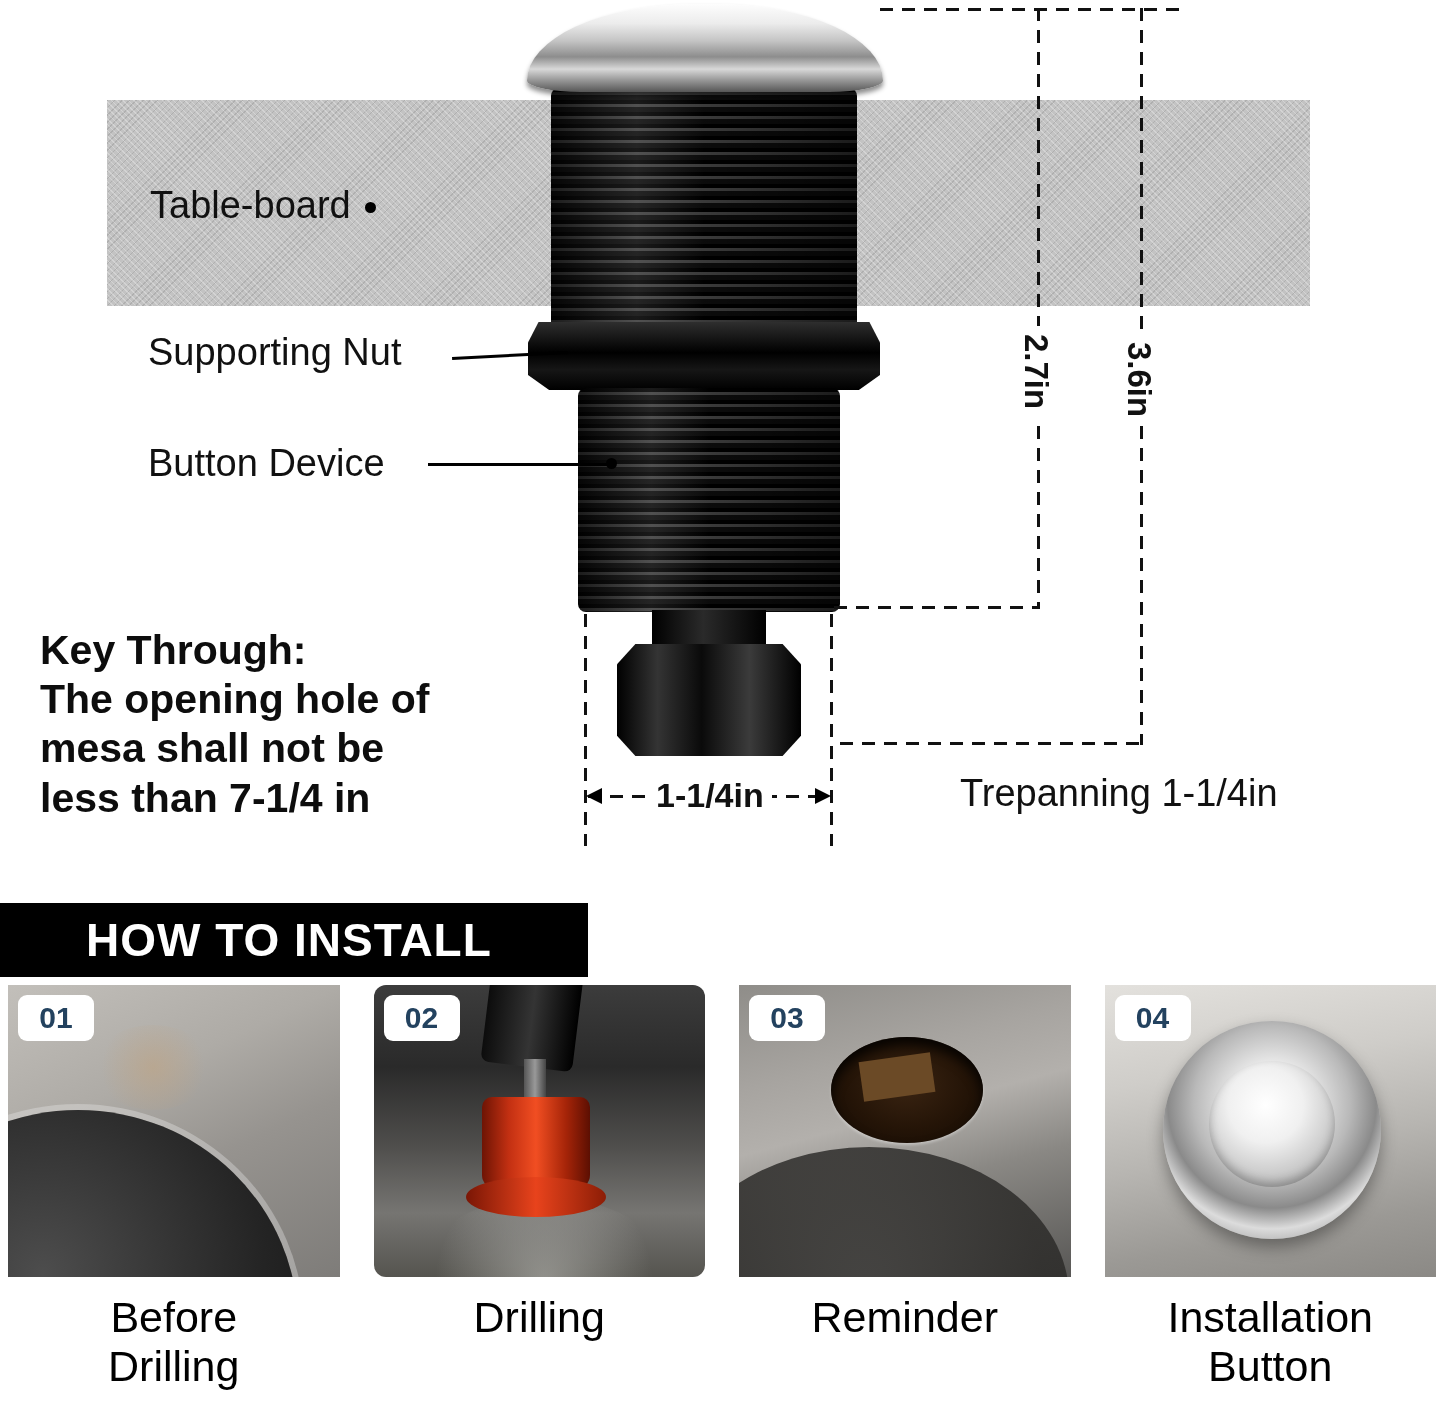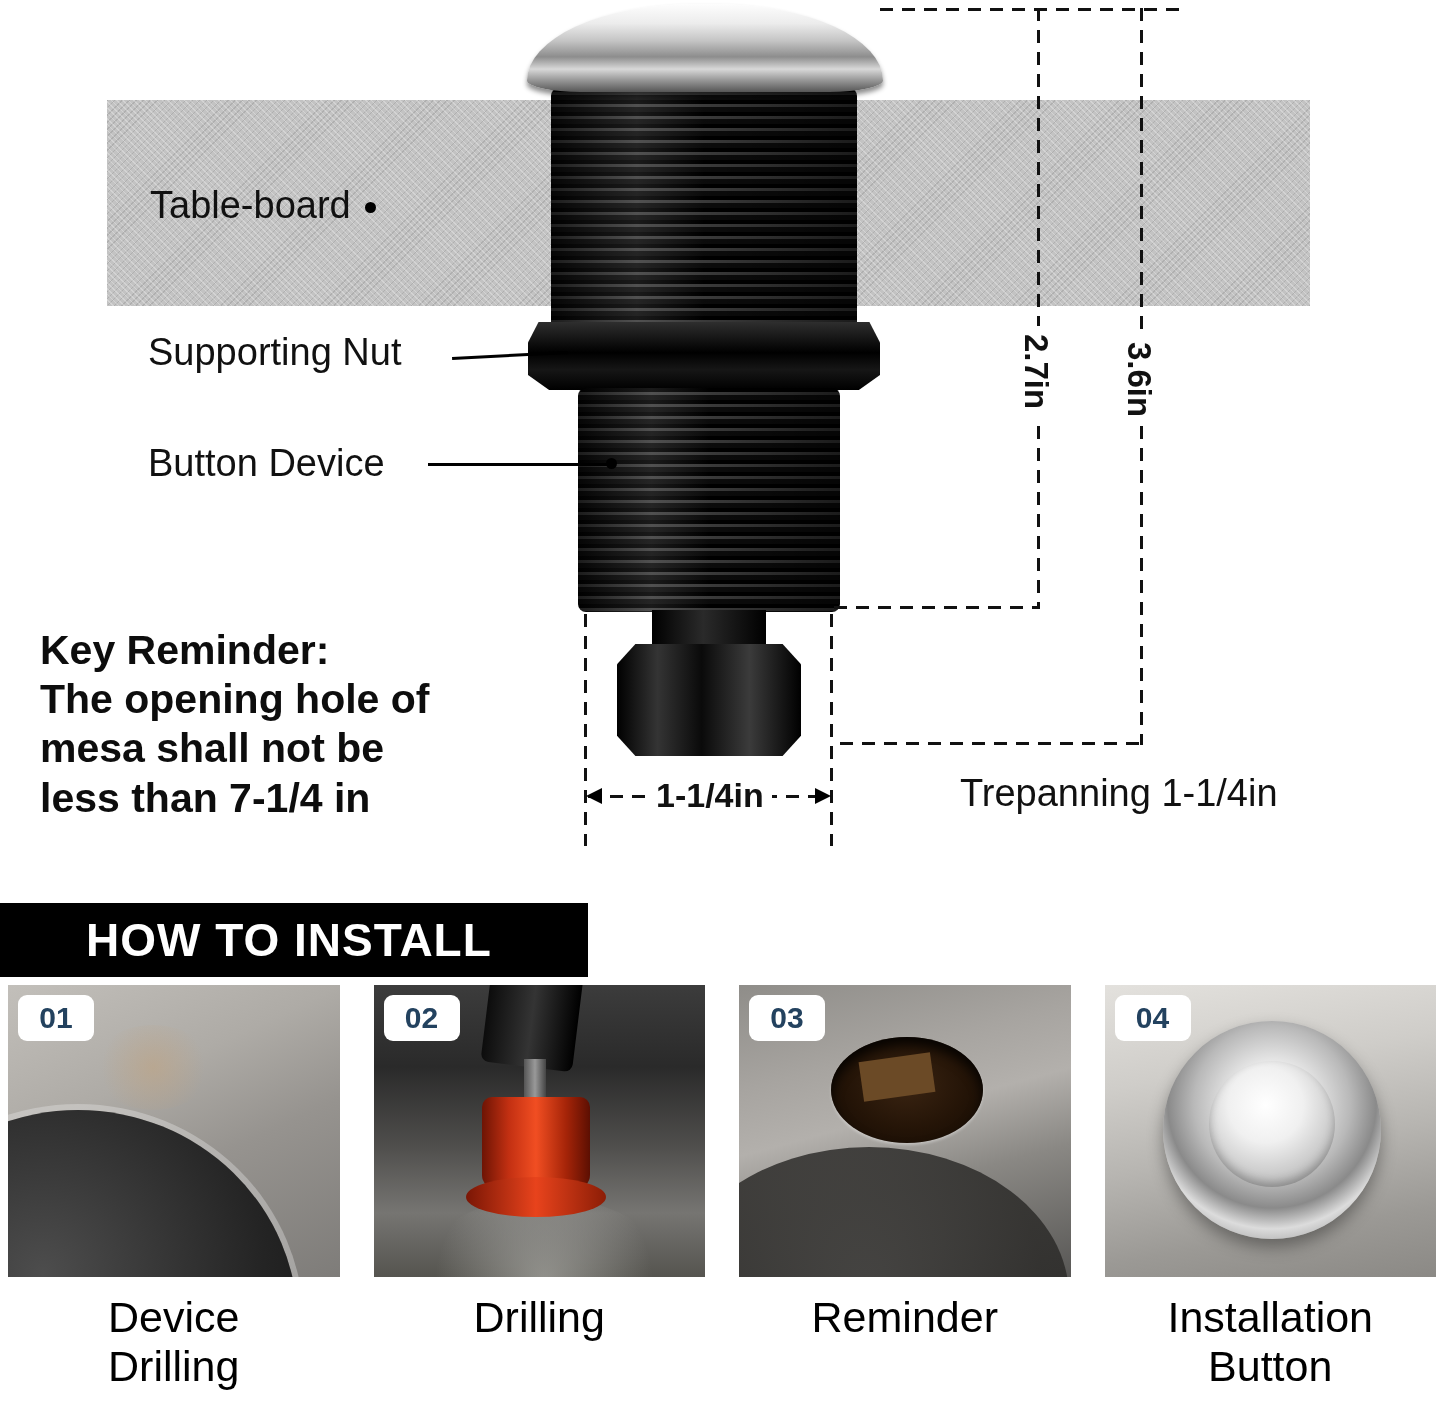--- a/index.html
+++ b/index.html
@@ -54,21 +54,21 @@
   .caption{margin-top:16px;text-align:center;font-size:43px;color:#000;line-height:1.15;padding:0 48px;}
 
   
   .p1{background:linear-gradient(155deg,#c2bfba 0%,#aeaba6 35%,#96938f 60%,#7e7c79 100%);}
   .p1-spot{position:absolute;left:85px;top:40px;width:120px;height:85px;border-radius:50%;
            background:radial-gradient(circle,rgba(192,163,128,.55),rgba(192,163,128,0) 70%);}
   .p1-bowl{position:absolute;left:-150px;top:125px;width:440px;height:430px;border-radius:50%;
            background:radial-gradient(circle at 42% 38%,#4d4d4d,#242424 60%,#101010);
            box-shadow:0 0 0 6px rgba(235,235,235,.35);}
   
-  .p2{background:linear-gradient(180deg,#3c3c3c 0%,#2a2a2a 28%,#4f4e4c 55%,#767572 78%,#55544f 100%);}
+  .p2{background:linear-gradient(180deg,#3c3c3c 0%,#2a2a2a 28%,#4f4e4c 55%,#767572 78%,#55544f 100%);border-radius:12px;}
   .p2-drill{position:absolute;left:112px;top:-14px;width:92px;height:96px;border-radius:8px;transform:rotate(7deg);
             background:linear-gradient(90deg,#0c0c0c,#343434 50%,#000);}
   .p2-shaft{position:absolute;left:150px;top:74px;width:22px;height:44px;background:linear-gradient(90deg,#555,#999 50%,#444);}
   .p2-saw{position:absolute;left:108px;top:112px;width:108px;height:92px;border-radius:10px 10px 14px 14px;
           background:linear-gradient(90deg,#6e1404,#c33012 25%,#f14e22 50%,#a52408 78%,#5c0f02);}
   .p2-flange{position:absolute;left:92px;top:192px;width:140px;height:40px;border-radius:50%;
           background:linear-gradient(90deg,#7a1605,#e8431c 50%,#8c1d06);}
   .p2-glow{position:absolute;left:40px;bottom:-90px;width:260px;height:170px;border-radius:50%;
           background:radial-gradient(circle,rgba(220,220,215,.45),rgba(220,220,215,0) 70%);}
   
@@ -122,39 +122,39 @@
     <span>Table-board</span><span class="dot"></span>
   </div>
   <div class="lbl" style="left:148px;top:442px;">Button Device</div>
 
   <div class="dim-v" style="left:1015px;top:326px;">2.7in</div>
   <div class="dim-v" style="left:1118px;top:334px;">3.6in</div>
   <div class="dim-h" style="left:648px;top:776px;">1-1/4in</div>
   <div class="lbl" style="left:912px;top:772px;margin-left:48px;">Trepanning 1-1/4in</div>
 
   <div class="reminder">
-    <div>Key Reminder:</div>
+    <div>Key Through:</div>
     <div>The opening hole of</div>
     <div>mesa shall not be</div>
     <div>less than 7-1/4 in</div>
   </div>
 
   <div class="banner">
     <span>HOW TO INSTALL</span>
   </div>
 
   <div class="steps">
 
     <div class="step">
       <div class="photo p1">
         <div class="badge">01</div>
         <div class="p1-spot"></div>
         <div class="p1-bowl"></div>
       </div>
-      <div class="caption">Device Drilling</div>
+      <div class="caption">Before Drilling</div>
     </div>
 
     <div class="step">
       <div class="photo p2">
         <div class="badge">02</div>
         <div class="p2-glow"></div>
         <div class="p2-drill"></div>
         <div class="p2-shaft"></div>
         <div class="p2-saw"></div>
         <div class="p2-flange"></div>

